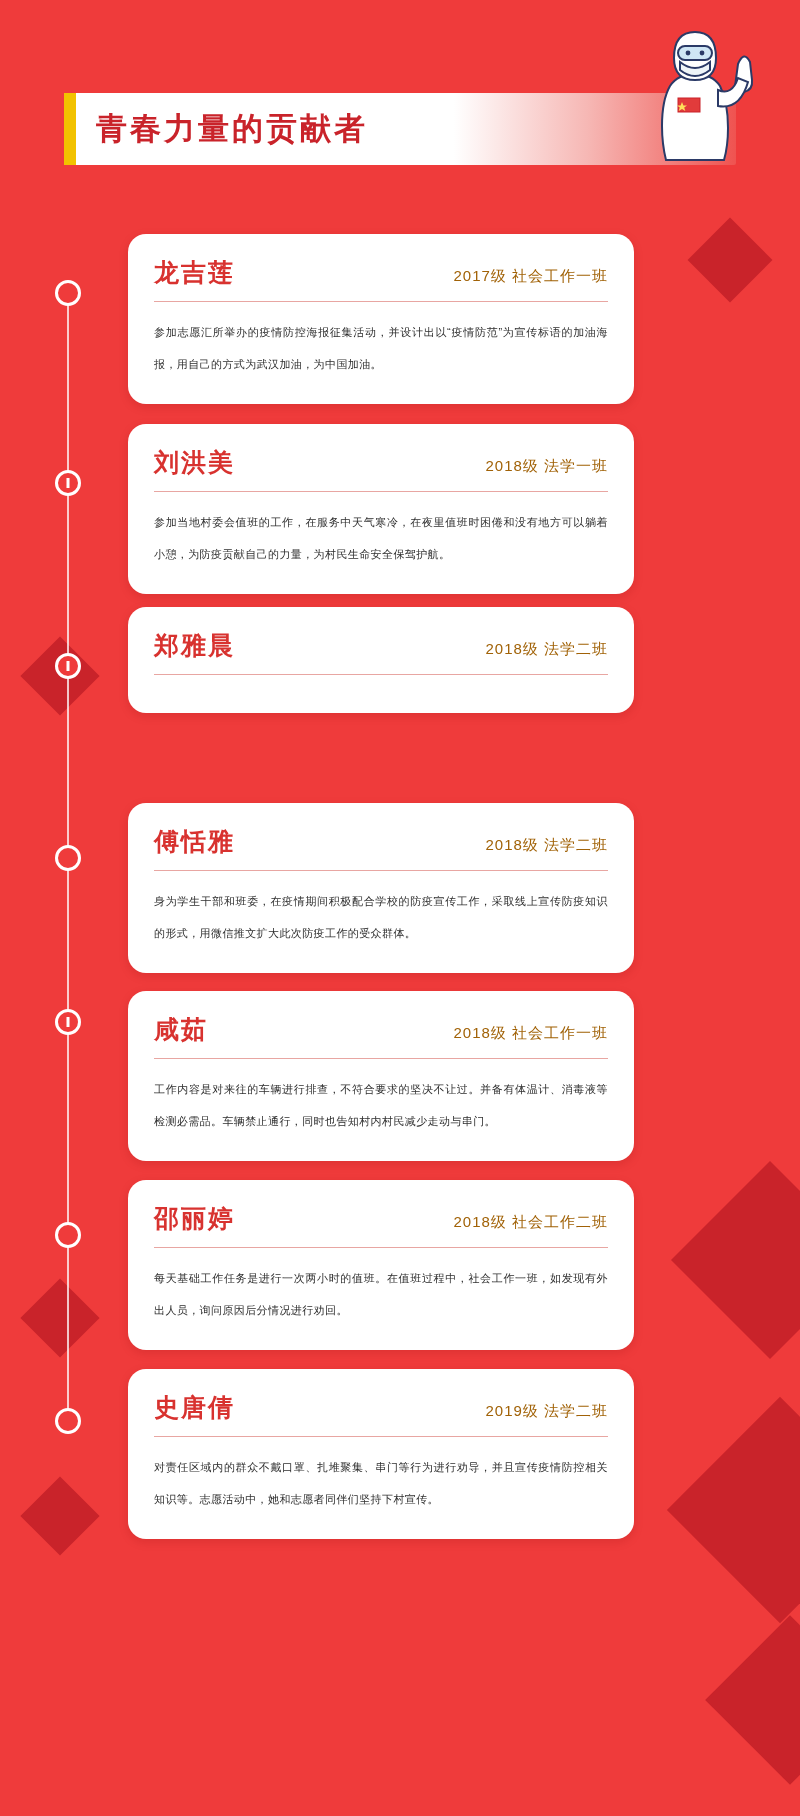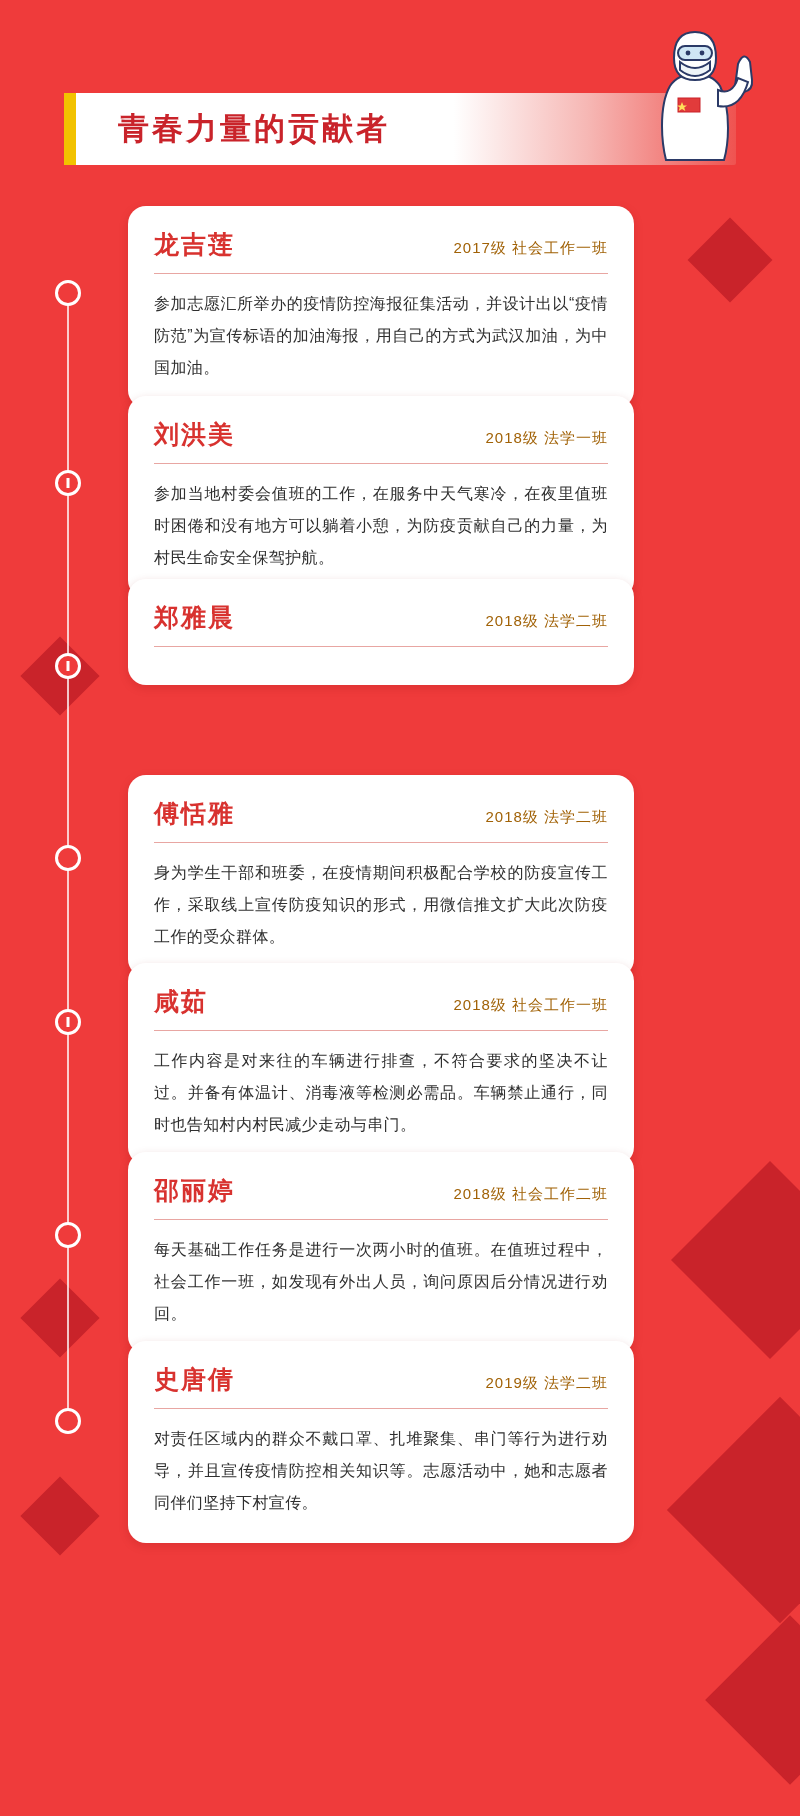--- a/index.html
+++ b/index.html
@@ -62,21 +62,20 @@
     position: absolute;
     left: 32px;
     top: 0;
     height: 56px;
     line-height: 72px;
     font-size: 31px;
     font-weight: bold;
     color: #c9232a;
     letter-spacing: 3px;
     white-space: nowrap;
-    margin-left: 22px;
   }
 
   
   .doctor {
     position: absolute;
     right: 40px;
     top: 24px;
     width: 130px;
     height: 140px;
   }
@@ -115,20 +114,21 @@
   
   .card {
     position: absolute;
     left: 128px;
     width: 506px;
     background: #ffffff;
     border-radius: 18px;
     box-sizing: border-box;
     padding: 22px 26px 24px 26px;
     box-shadow: 0 3px 10px rgba(140,10,10,0.18);
+    margin-top: 28px;
   }
   .card-head {
     display: flex;
     align-items: baseline;
     justify-content: space-between;
     padding-bottom: 12px;
   }
   .card-name {
     font-size: 25px;
     font-weight: bold;
@@ -140,21 +140,21 @@
     color: #a16207;
     letter-spacing: 1px;
     white-space: nowrap;
   }
   .card-divider {
     height: 1px;
     background: #e8a6a2;
     margin-bottom: 14px;
   }
   .card-body {
-    font-size: 16px;
+    font-size: 11px;
     line-height: 32px;
     color: #2f2f2f;
     text-align: justify;
     letter-spacing: 0.4px;
   }
 </style>
 </head>
 <body>
 
 <div class="diamond d1"></div>

